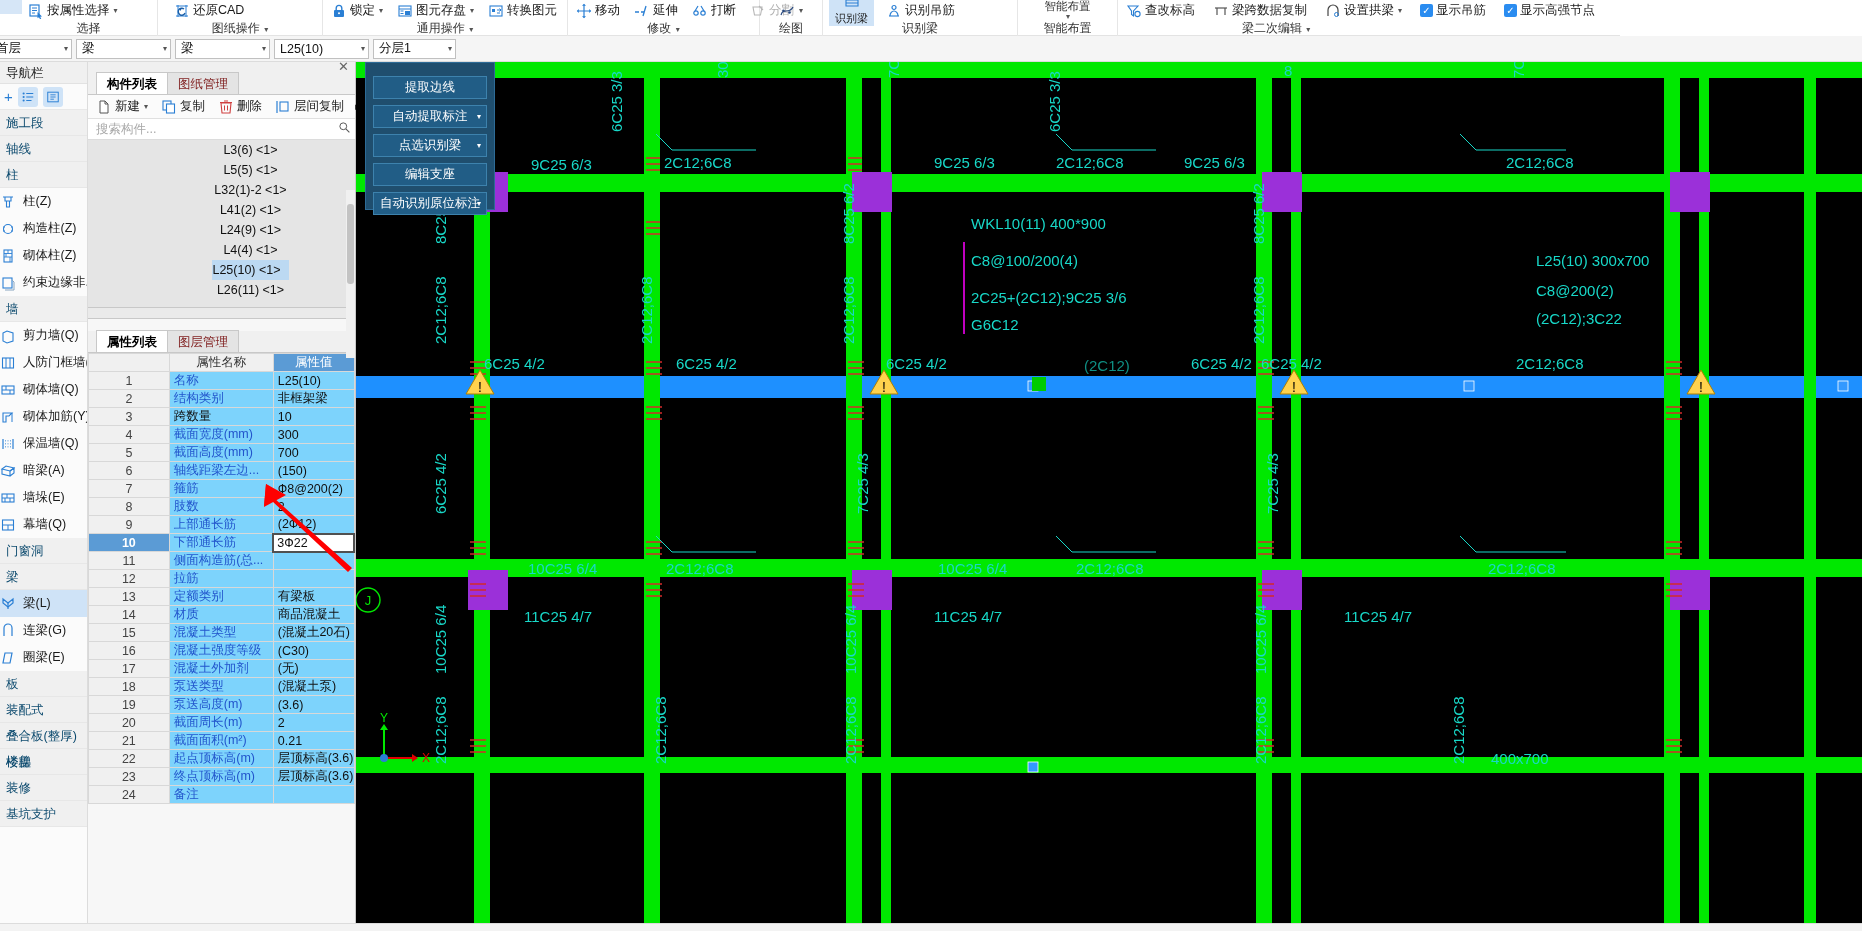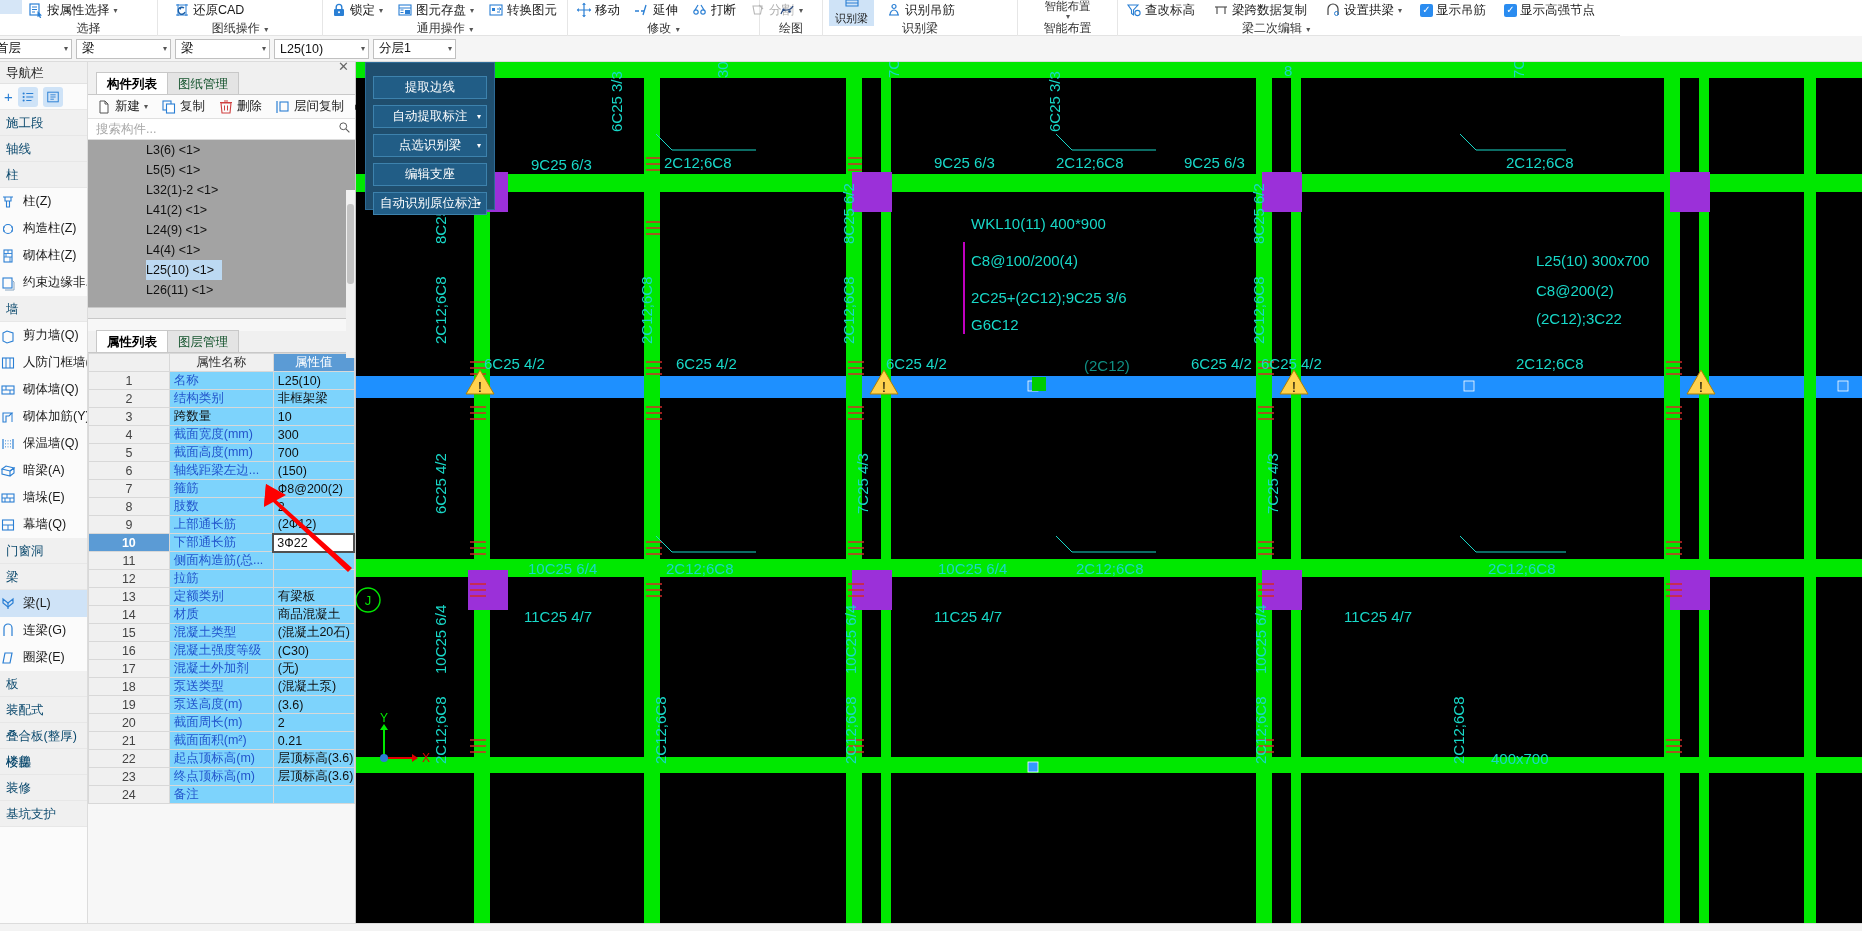--- a/index.html
+++ b/index.html
@@ -10,21 +10,21 @@
     font-family: "Liberation Sans", "DejaVu Sans", sans-serif;
     font-size: 12px;
     background: #ffffff;
   }
   #app { position: relative; width: 1862px; height: 931px; }
 
   
   #ribbon {
     position: absolute; left: 0; top: 0; width: 1620px; height: 36px;
     background: #ffffff; border-bottom: 1px solid #e3e3e3;
-    display: flex; align-items: center;
+    display: flex; align-items: flex-start;
   }
   .rgroup {
     height: 36px; display: flex; flex-direction: column;
     justify-content: space-between;
     border-right: 1px solid #e6e6e6;
     padding: 0 6px;
     position: relative;
   }
   .rrow { display: flex; align-items: center; gap: 10px; height: 20px; padding-top: 1px;}
   .rlabel {
@@ -109,42 +109,42 @@
   .pclose {
     position:absolute; right:6px; top:-3px; font-size: 13px; color:#666;
   }
   .tabrow {
     height: 23px; display: flex; align-items: flex-end; background: #f0f0f0;
     border-bottom: 1px solid #c8c8c8; padding-left: 8px;
   }
   .tab {
     height: 22px; line-height: 22px; padding: 0 10px; font-size: 12.5px;
     border: 1px solid #c8c8c8; border-bottom: none; background: #e4e4e4;
-    color: #14532d; margin-right: -1px;
+    color: #7f1d1d; margin-right: -1px;
   }
   .tab.active { background: #ffffff; color: #000; font-weight: bold; }
   .toolrow {
     height: 24px; display: flex; align-items: center; gap: 9px;
     padding-left: 6px; background: #fbfbfb; border-bottom: 1px solid #e0e0e0;
     font-size: 12.5px; color: #222;
   }
   .toolrow .rbtn { font-size: 12.5px; }
   .searchrow {
     height: 21px; background:#fff; border-bottom: 1px solid #dcdcdc;
     display: flex; align-items: center; padding: 0 4px 0 6px;
   }
   .searchrow input {
     flex: 1; border: none; outline: none; font-size: 12.5px;
     color: #333; background: transparent;
     font-family: "Liberation Sans", sans-serif;
   }
   .searchrow input::placeholder { color: #a8a8a8; }
   #clist {
-    background: #a3a3a3; height: 168px; border-bottom: 1px solid #c8c8c8;
-    overflow: hidden; position: relative;
+    background: #e5e5e5; height: 168px; border-bottom: 1px solid #c8c8c8;
+    overflow: hidden; position: relative; text-align: center;
   }
   .citem {
     height: 20px; line-height: 20px; padding-left: 58px; font-size: 12.5px;
     color: #111;
   }
   .citem.sel { background: #bcd9f2; display:inline-block; padding-right:8px;
                margin-left:58px; padding-left:0; }
   .citem-wrap { height:20px; }
   #splitter { height: 11px; background: #eaeaea; border-bottom: 1px solid #c8c8c8;}
 

